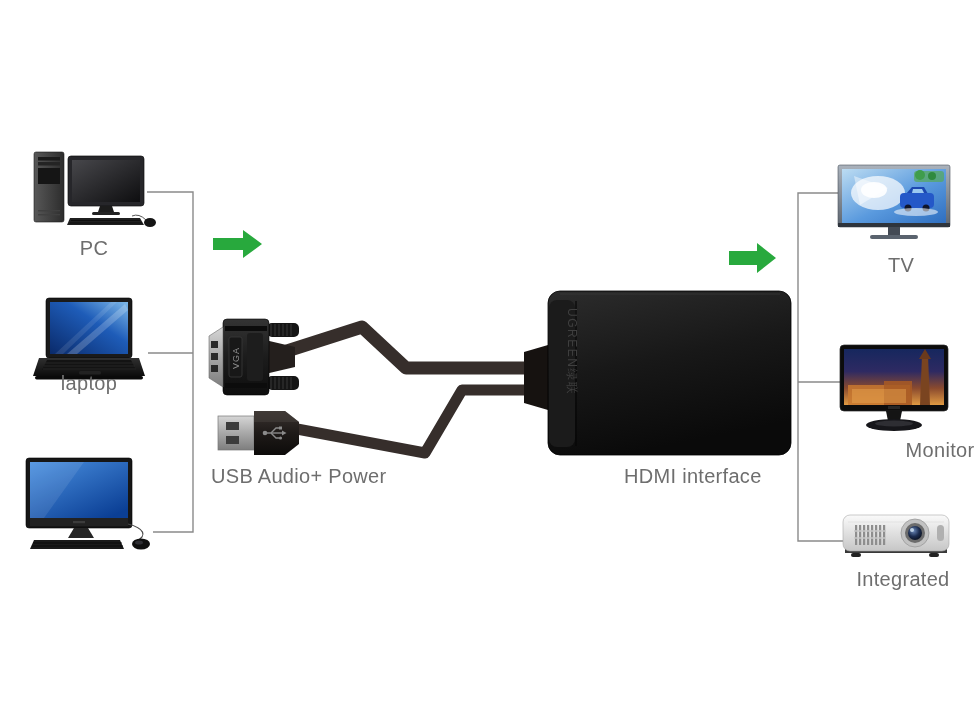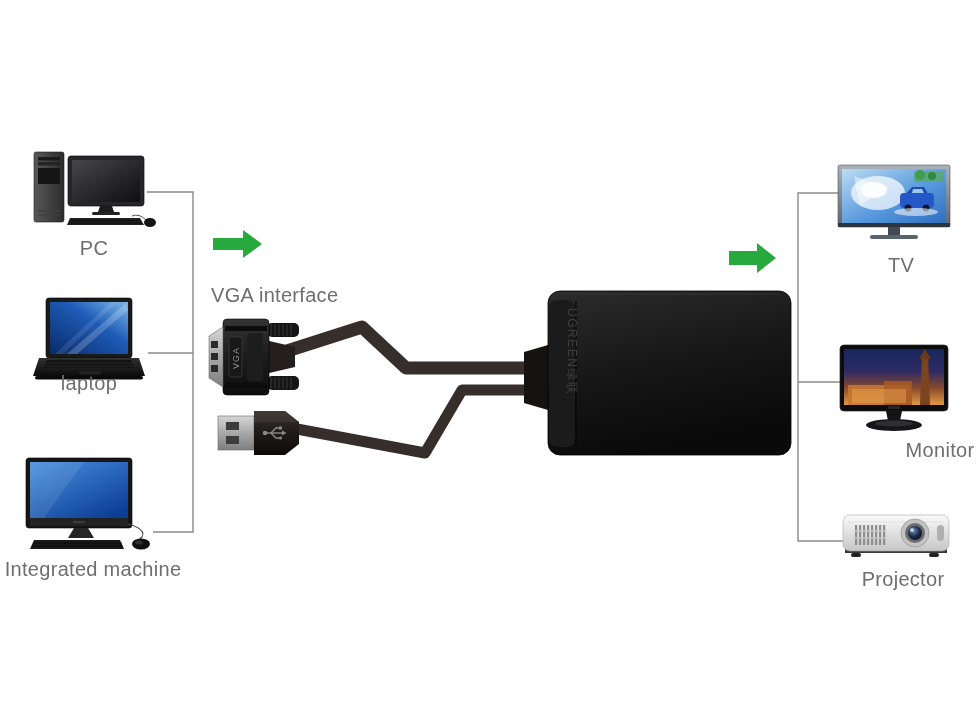--- a/index.html
+++ b/index.html
@@ -265,21 +265,21 @@
     <path d="M13,22 H45 M13,29 H45" stroke="#c8c8c8" stroke-width="1.4"></path>
     <circle cx="74" cy="24" r="14" fill="#c2c2c2" stroke="#9a9a9a" stroke-width="0.8"></circle>
     <circle cx="74" cy="24" r="10" fill="#6c6c6c"></circle>
     <circle cx="74" cy="24" r="7" fill="url(#lensIn)"></circle>
     <circle cx="71" cy="21" r="2" fill="#cfe0f0" opacity="0.85"></circle>
     <rect x="96" y="16" width="7" height="16" rx="3.5" fill="#b0b0b0"></rect>
   </svg>
 
   <div class="label centered" style="left:94px;top:237px">PC</div>
   <div class="label centered" style="left:89px;top:372px">laptop</div>
-  <div class="label centered" style="left:93px;top:558px">Integrated machine</div>
-
-  <div class="label" style="left:211px;top:284px">VGA interface</div>
+
+  <div class="label" style="left:211px;top:465px">USB Audio+ Power</div>
+  <div class="label" style="left:624px;top:465px">HDMI interface</div>
 
   <div class="label centered" style="left:901px;top:254px">TV</div>
   <div class="label centered" style="left:940px;top:439px">Monitor</div>
-  <div class="label centered" style="left:903px;top:568px">Projector</div>
+  <div class="label centered" style="left:903px;top:568px">Integrated</div>
 
 </div>
 
 </body></html>

